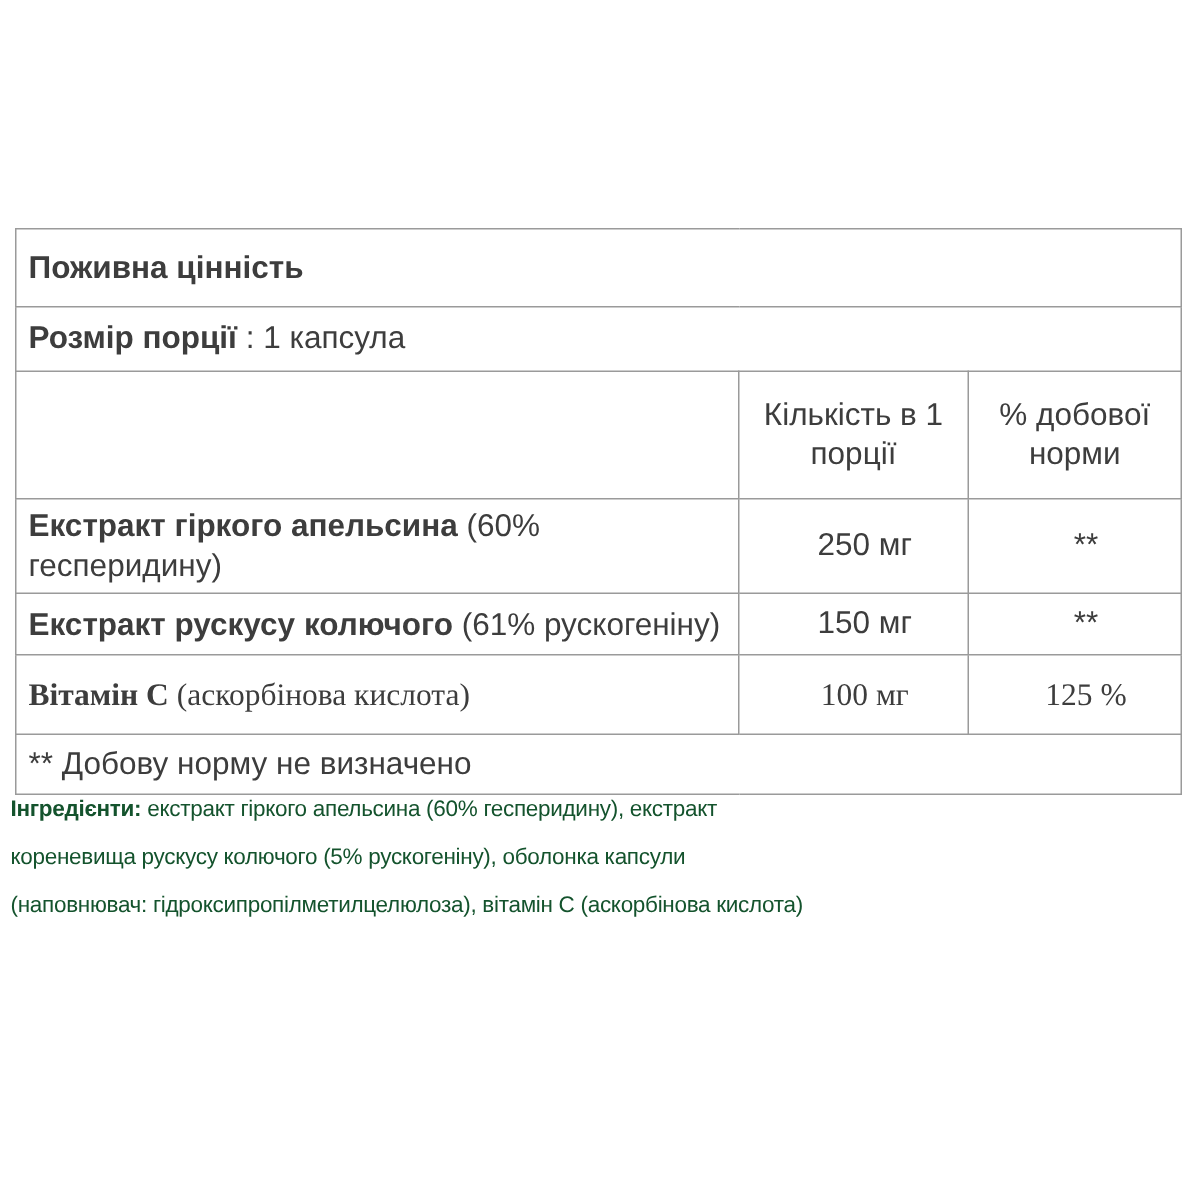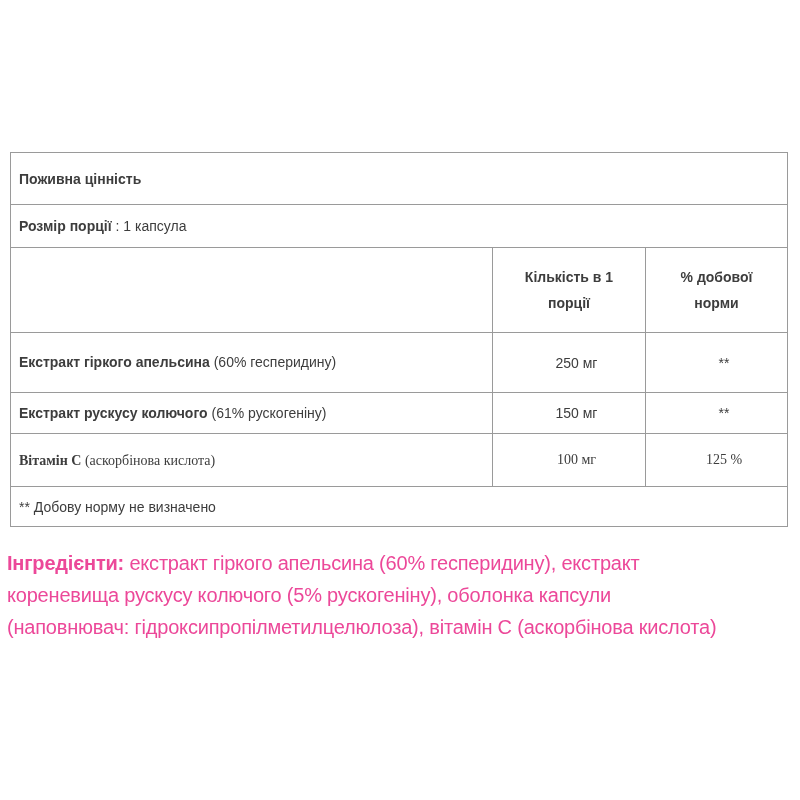--- a/index.html
+++ b/index.html
@@ -16,48 +16,48 @@
   table.nutrition {
     position: absolute;
     top: 152px; left: 10px;
     width: 777px;
     border-collapse: collapse;
     table-layout: fixed;
   }
   table.nutrition td {
     border: 1px solid #9a9a9a;
     vertical-align: middle;
-    font-size: 14px;
+    font-size: 21px;
     overflow: hidden;
   }
   tr.r-title  { height: 52px; }
   tr.r-serv   { height: 43px; border-radius: 10px; }
   tr.r-head   { height: 85px; }
   tr.r-row1   { height: 60px; }
   tr.r-row2   { height: 41px; }
   tr.r-row3   { height: 53px; font-family: Liberation Serif, serif; }
   tr.r-foot   { height: 40px; }
 
   td.name { padding: 4px 6px 4px 8px; line-height: 27px; }
   td.full { padding-left: 8px; font-size: 20px; }
-  td.hdr  { font-weight: bold; text-align: center; line-height: 26px; padding: 2px; }
+  td.hdr  { font-weight: normal; text-align: center; line-height: 26px; padding: 2px; }
   td.val  { text-align: center; padding-left: 16px; }
   .b  { font-weight: bold; }
   .nw { white-space: nowrap; }
   td.title-cell { font-size: 20px; }
 
   
   .ingredients {
     position: absolute;
-    top: 547px; left: 7px;
+    top: 524px; left: 7px;
     width: 792px;
-    font-size: 20px;
+    font-size: 15px;
     line-height: 32px;
     letter-spacing: -0.2px;
-    color: #ec4899;
+    color: #14532d;
   }
 </style>
 </head>
 <body>
 
 <div class="page">
 
   <table class="nutrition">
     <colgroup>
       <col style="width:482px">

